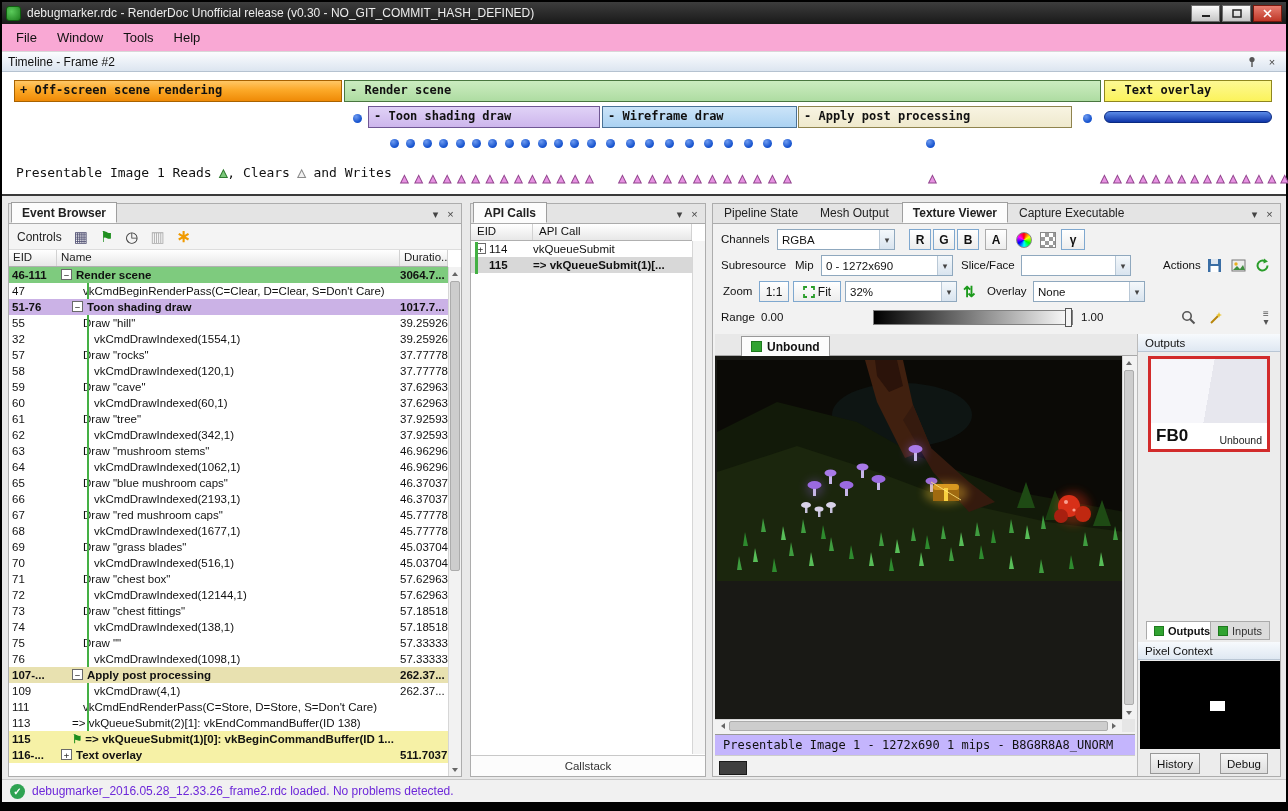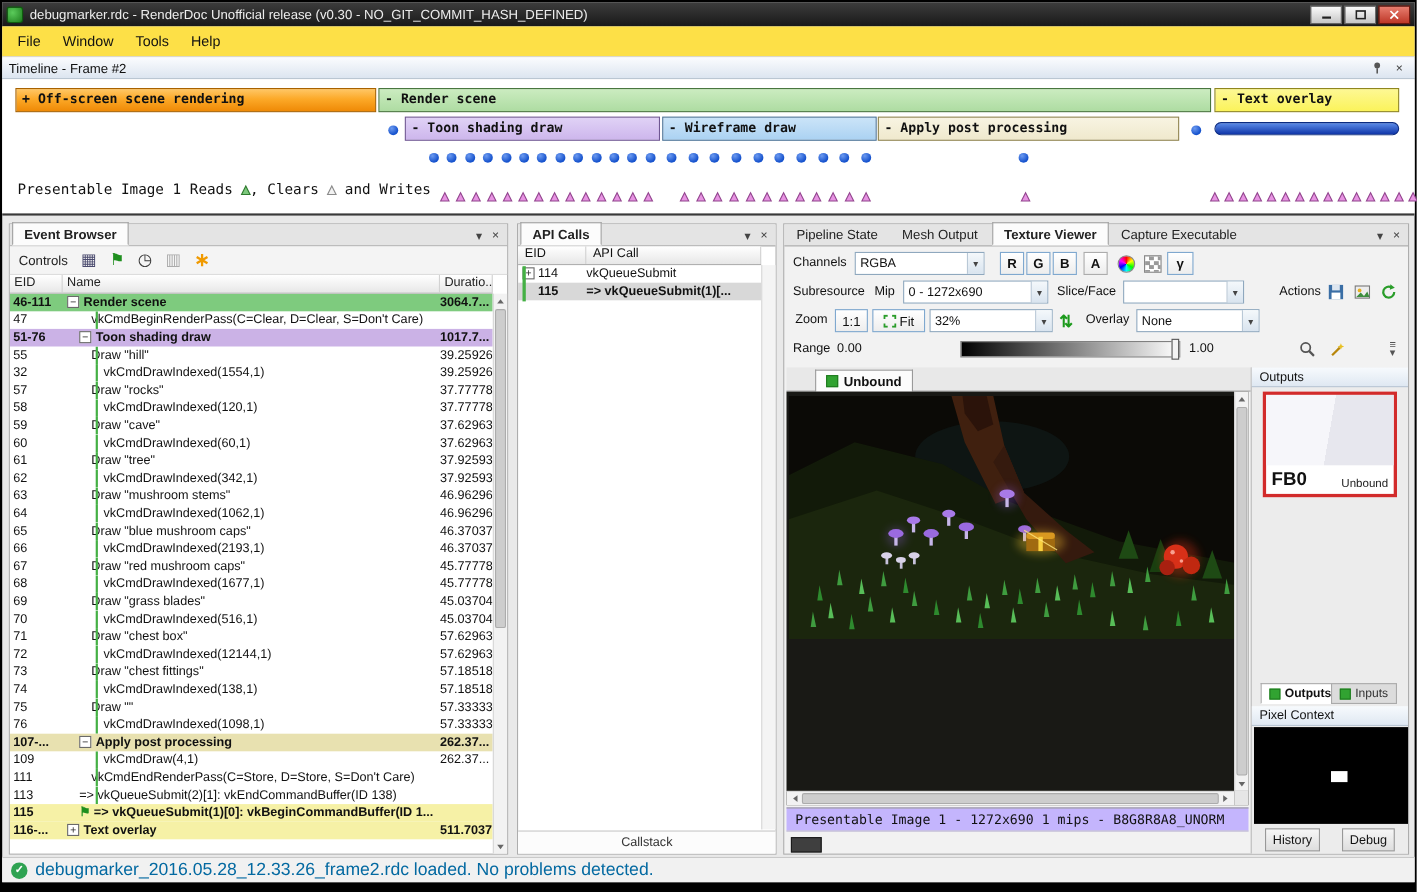--- a/index.html
+++ b/index.html
@@ -9,21 +9,21 @@
   .app-bg{position:absolute;left:2px;right:2px;top:2px;bottom:9px;background:#E9E9E9}
 
   
   .titlebar{position:absolute;left:2px;right:2px;top:2px;height:22px;background:linear-gradient(#3d3d3d,#191919);display:flex;align-items:center;padding:0 4px;color:#EDEDED}
   .logo{width:15px;height:15px;border-radius:3px;background:radial-gradient(circle at 35% 35%,#5BCB5B,#1E7E1E);border:1px solid #0E5E0E;margin-right:6px;flex:none}
   .title-text{font-size:12px;white-space:nowrap;overflow:hidden;flex:1}
   .winbtn{width:29px;height:17px;border:1px solid #6B6B6B;background:linear-gradient(#FBFBFB,#C6C6C6);display:flex;align-items:center;justify-content:center;margin-left:2px;flex:none}
   .winbtn.close{background:linear-gradient(#E87E70,#BE3727);border-color:#77170C}
 
   
-  .menubar{position:absolute;left:2px;right:2px;top:24px;height:28px;background:#fde047;border-bottom:1px solid #D8D8D8;display:flex;align-items:center;padding-left:4px}
+  .menubar{position:absolute;left:2px;right:2px;top:24px;height:28px;background:#f9a8d4;border-bottom:1px solid #D8D8D8;display:flex;align-items:center;padding-left:4px}
   .menu-item{padding:5px 10px;font-size:13px;color:#111}
 
   
   .tl-caption{position:absolute;left:2px;right:2px;top:52px;height:20px;background:linear-gradient(#FBFCFE,#DCE5F0);border-bottom:1px solid #B5C2D0;display:flex;align-items:center;padding:0 6px;font-size:12px}
   .tl-caption .grow{flex:1}
   .capbtn{width:16px;height:14px;display:flex;align-items:center;justify-content:center;color:#444;font-size:11px;margin-left:4px}
   .tl-body{position:absolute;left:2px;right:2px;top:72px;height:124px;background:#FFF;border-bottom:2px solid #3A3A3A}
   .tl-bar{position:absolute;height:22px;border:1px solid;font:600 12px "DejaVu Sans Mono",monospace;line-height:19px;padding-left:5px;white-space:nowrap;overflow:hidden}
   .bar-orange{background:linear-gradient(#FFC766,var(--bar-orange) 45%,#EF8A06);border-color:var(--bar-orange-bd)}
   .bar-green{background:linear-gradient(#CBECC0,var(--bar-green));border-color:var(--bar-green-bd)}
@@ -138,21 +138,21 @@
   .side-tab .gic{width:10px;height:10px}
   .side-tab.active{background:#FFF;border-bottom-color:#FFF;font-weight:bold}
   .side-tab.inactive{background:#DCDCDC;color:#333}
   .px-box{position:absolute;left:2px;width:140px;height:88px;background:#000}
   .px-white{position:absolute;left:70px;top:40px;width:15px;height:10px;background:#FFF}
   .pbtn{position:absolute;height:21px;border:1px solid #989898;background:linear-gradient(#F6F6F6,#DEDEDE);font-size:11.5px;display:flex;align-items:center;justify-content:center}
 
   
   .statusbar{position:absolute;left:2px;right:2px;top:779px;height:23px;background:#F1F1F1;border-top:1px solid #C9C9C9;display:flex;align-items:center;padding-left:8px;gap:7px}
   .okic{width:15px;height:15px;border-radius:50%;background:var(--check-green);color:#FFF;font-size:10px;font-weight:bold;display:flex;align-items:center;justify-content:center;flex:none}
-  .status-text{font-size:16px;color:#0369a1}
+  .status-text{font-size:12px;color:#6d28d9}
 </style>
 </head>
 <body>
 
 <div class="window">
   <div class="app-bg"></div>
 
   <div class="titlebar">
     <span class="logo"></span>
     <span class="title-text">debugmarker.rdc - RenderDoc Unofficial release (v0.30 - NO_GIT_COMMIT_HASH_DEFINED)</span>

